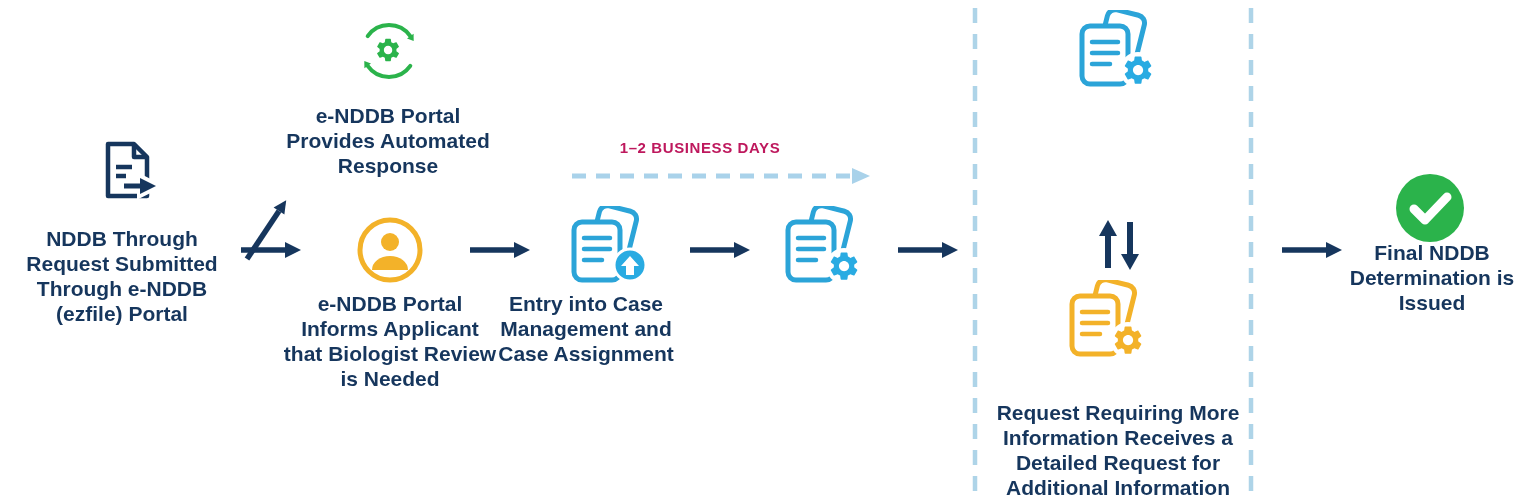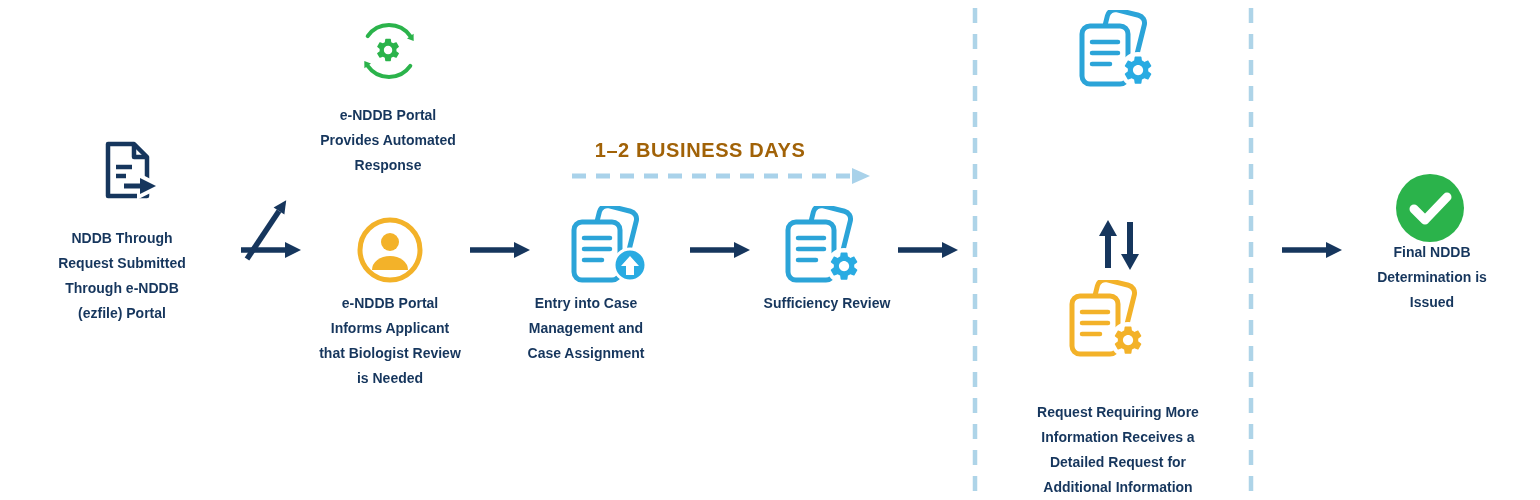--- a/index.html
+++ b/index.html
@@ -3,30 +3,30 @@
 <meta charset="utf-8">
 <style>
   * { margin:0; padding:0; box-sizing:border-box; }
   html,body { background:#ffffff; font-family:"Liberation Sans", sans-serif; }
   .canvas { position:relative; width:1540px; height:500px; background:#ffffff; overflow:hidden; }
   .abs { position:absolute; }
   .label {
     position:absolute;
     color:#16365d;
     font-weight:600;
-    font-size:14px;
+    font-size:21px;
     line-height:25px;
     text-align:center;
     white-space:pre-line;
   }
   .duration {
     position:absolute;
-    color:#a16207;
+    color:#be185d;
     font-weight:700;
-    font-size:20px;
+    font-size:15px;
     letter-spacing:0.6px;
     text-align:center;
     white-space:nowrap;
   }
 </style>
 </head>
 <body>
 
 <div class="canvas">
 
@@ -113,21 +113,20 @@
   <svg class="abs" style="left:690px; top:241px;" width="62" height="18" viewBox="0 0 62 18">
     <line x1="0" y1="9" x2="46" y2="9" stroke="#16365d" stroke-width="5.5"></line>
     <polygon points="44,1 60,9 44,17" fill="#16365d"></polygon>
   </svg>
 
   <svg class="abs" style="left:778px; top:206px; color:#2ba4d8;" width="92" height="86" viewBox="0 0 92 86">
     <use href="#docpair"></use>
     <circle cx="66" cy="60" r="18" fill="#ffffff"></circle>
     <use href="#gearpath" transform="translate(49 43) scale(1.42)" fill="#29abe2"></use>
   </svg>
-  <div class="label" style="left:727px; top:291px; width:200px;">Sufficiency Review</div>
 
   <svg class="abs" style="left:898px; top:241px;" width="62" height="18" viewBox="0 0 62 18">
     <line x1="0" y1="9" x2="46" y2="9" stroke="#16365d" stroke-width="5.5"></line>
     <polygon points="44,1 60,9 44,17" fill="#16365d"></polygon>
   </svg>
 
   <svg class="abs" style="left:972px; top:8px;" width="6" height="484" viewBox="0 0 6 484">
     <line x1="3" y1="0" x2="3" y2="484" stroke="#aed4e8" stroke-width="4.5" stroke-dasharray="15 11"></line>
   </svg>
   <svg class="abs" style="left:1248px; top:8px;" width="6" height="484" viewBox="0 0 6 484">

